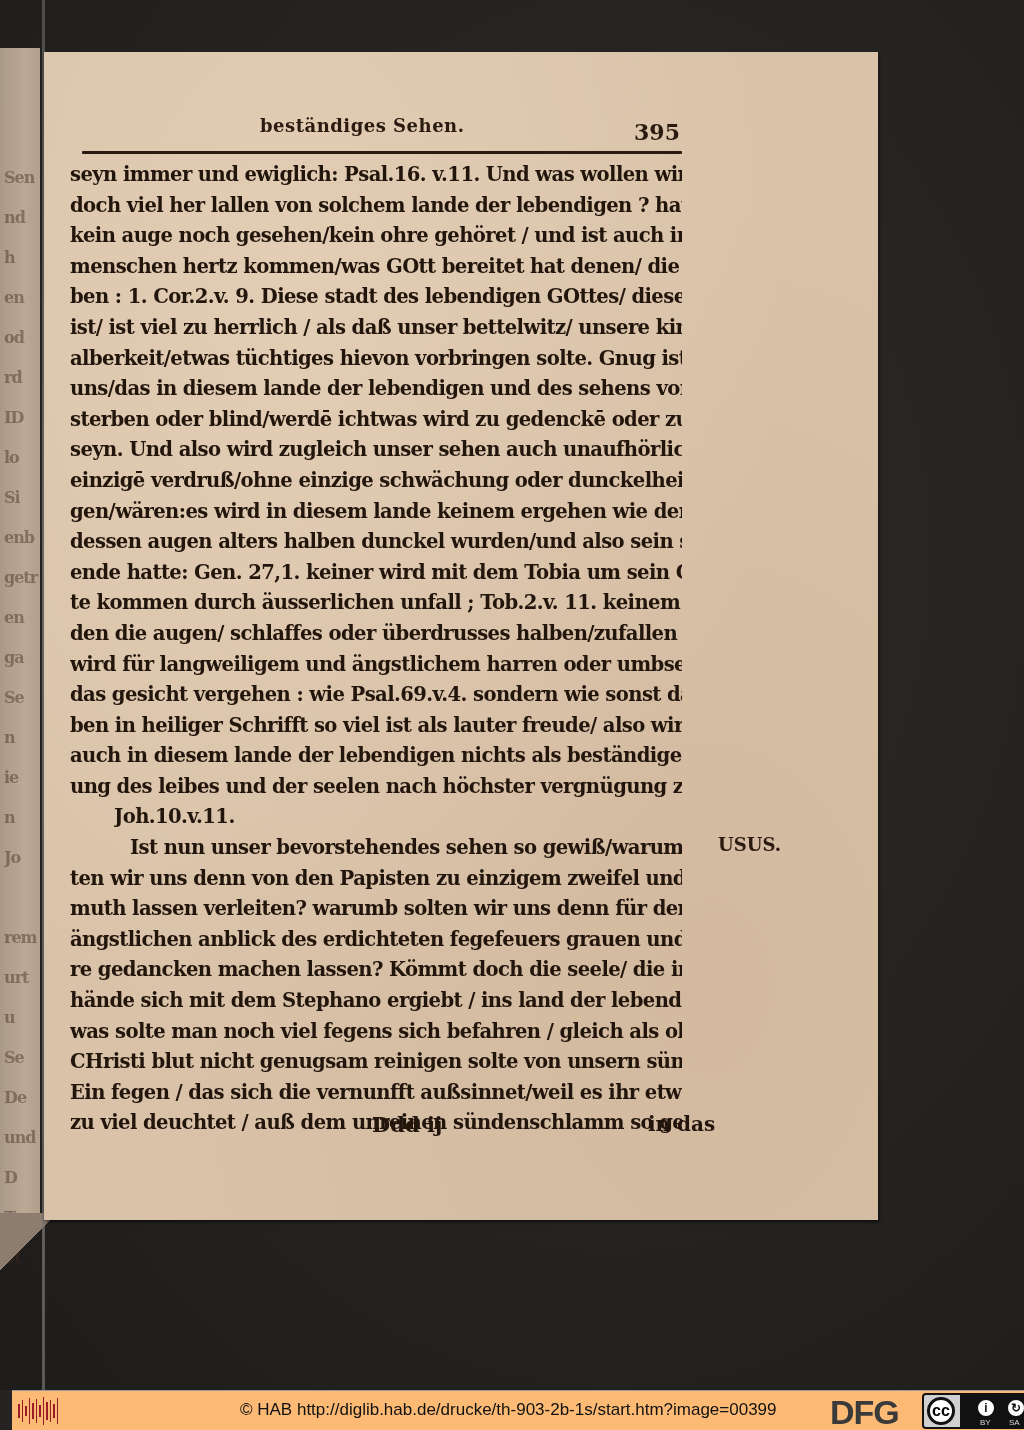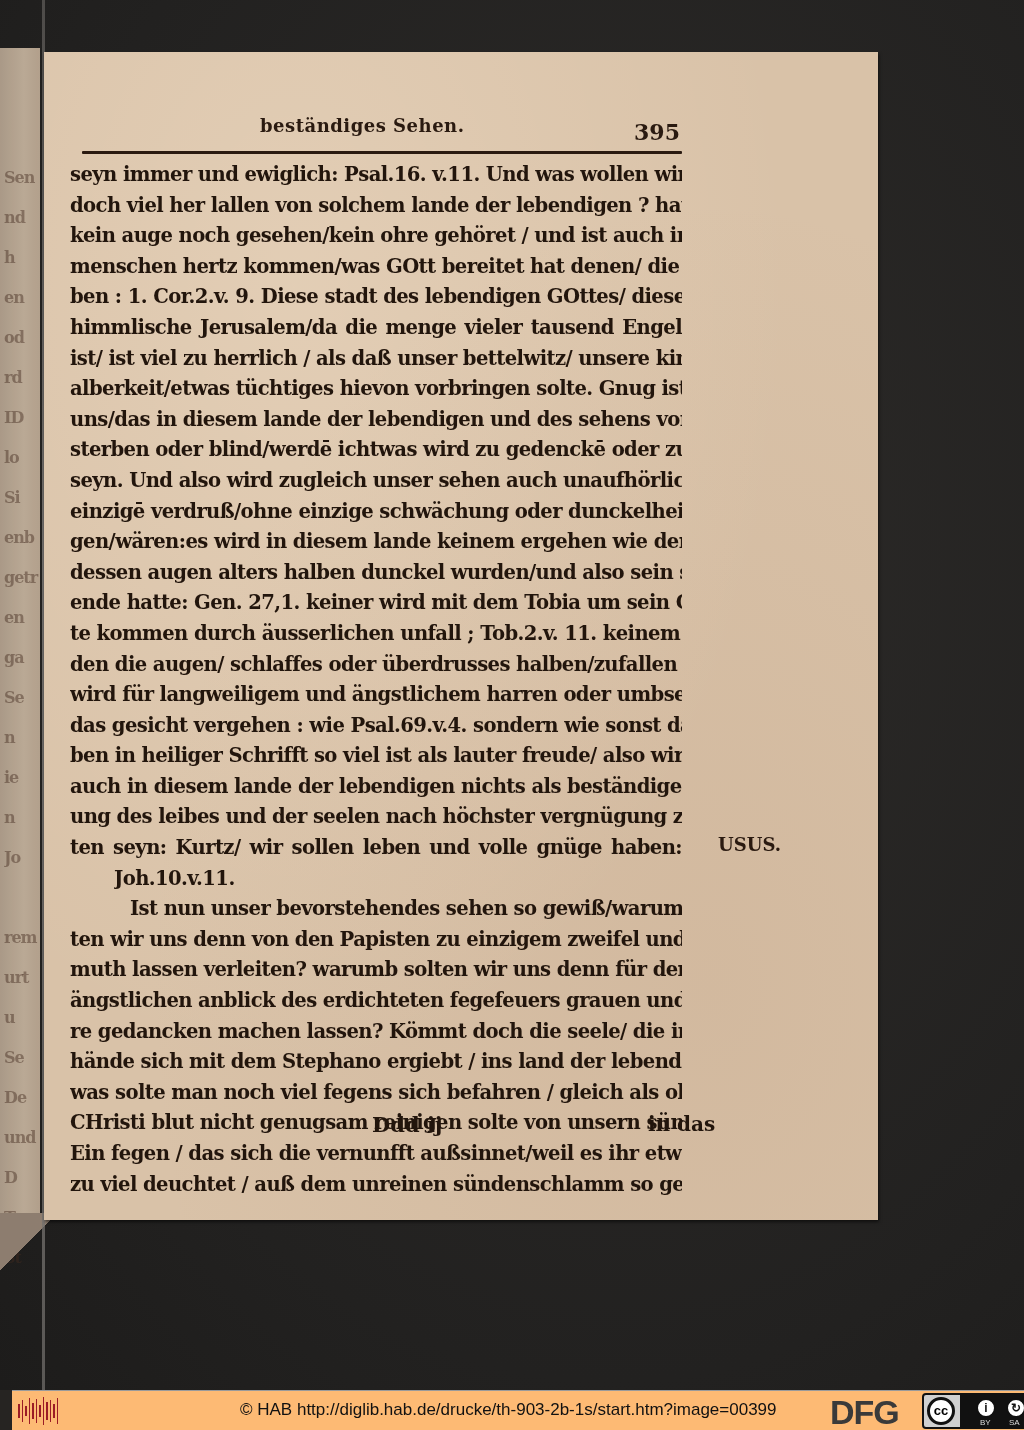--- a/index.html
+++ b/index.html
@@ -77,21 +77,21 @@
     .copyright {
       position: absolute; left: 228px; top: 9px; font-family: "Liberation Sans", sans-serif;
       font-size: 17px; color: #111;
     }
     .dfg-logo { position: absolute; left: 818px; top: 3px; font-family: "Liberation Sans", sans-serif;
       font-weight: bold; font-size: 34px; color: #3a3a3a; letter-spacing: -1px; line-height: 36px; }
     .cc-badge { position: absolute; left: 910px; top: 2px; width: 110px; height: 36px;
       background: #d0d0d0; border: 2px solid #111; border-radius: 4px; box-sizing: border-box; overflow: hidden; }
     .cc-badge .cc { position: absolute; left: 3px; top: 2px; width: 28px; height: 28px; border-radius: 50%;
       background: #fff; border: 3px solid #111; box-sizing: border-box; font-family: "Liberation Sans", sans-serif;
-      font-weight: bold; font-size: 13px; text-align: center; line-height: 22px; }
+      font-weight: bold; font-size: 16px; text-align: center; line-height: 22px; }
     .cc-badge .black { position: absolute; left: 36px; top: 0; width: 74px; height: 36px; background: #111; }
     .cc-badge .ic { position: absolute; top: 3px; width: 20px; height: 20px; border-radius: 50%;
       background: #fff; border: 2px solid #111; box-sizing: border-box; color: #111; font-size: 12px;
       text-align: center; line-height: 16px; font-family: "Liberation Sans", sans-serif; font-weight: bold; }
     .cc-badge .lbl { position: absolute; top: 23px; font-size: 8px; color: #ddd;
       font-family: "Liberation Sans", sans-serif; }
   </style>
 </head>
 <body>
 
@@ -136,38 +136,36 @@
     <span class="page-number">395</span>
   </div>
   <div class="rule"></div>
 
   <div class="body-text" id="body-text">
       <span class="line">seyn immer und ewiglich: Psal.16. v.11.  Und was wollen wir</span>
       <span class="line">doch viel her lallen von solchem lande der lebendigen ? hats doch</span>
       <span class="line">kein auge noch gesehen/kein ohre gehöret / und ist auch in keines</span>
       <span class="line">menschen hertz kommen/was GOtt bereitet hat denen/ die ihn lie-</span>
       <span class="line">ben : 1. Cor.2.v. 9. Diese stadt des lebendigen GOttes/ dieses</span>
-      <span class="line">himmlische Jerusalem/da die menge vieler tausend Engel</span>
       <span class="line">ist/ ist viel zu herrlich / als daß unser bettelwitz/ unsere kindische</span>
       <span class="line">alberkeit/etwas tüchtiges hievon vorbringen solte. Gnug ist es</span>
       <span class="line">uns/das in diesem lande der lebendigen und des sehens von keinem</span>
       <span class="line">sterben oder blind/werdē ichtwas wird zu gedenckē oder zu besorgē</span>
       <span class="line">seyn. Und also wird zugleich unser sehen auch unaufhörlich/ohne</span>
       <span class="line">einzigē verdruß/ohne einzige schwächung oder dunckelheit der au-</span>
       <span class="line">gen/wären:es wird in diesem lande keinem ergehen wie dem Isaac/</span>
       <span class="line">dessen augen alters halben dunckel wurden/und also sein sehen ein</span>
       <span class="line">ende hatte: Gen. 27,1. keiner wird mit dem Tobia um sein Gesich-</span>
       <span class="line">te kommen durch äusserlichen unfall ; Tob.2.v. 11. keinem wer-</span>
       <span class="line">den die augen/ schlaffes oder überdrusses halben/zufallen ; keinem</span>
       <span class="line">wird für langweiligem und ängstlichem harren oder umbsehen</span>
       <span class="line">das gesicht vergehen : wie Psal.69.v.4. sondern wie sonst das le-</span>
       <span class="line">ben in heiliger Schrifft so viel ist als lauter freude/ also wird</span>
       <span class="line">auch in diesem lande der lebendigen nichts als beständige erqvick-</span>
       <span class="line">ung des leibes und der seelen nach höchster vergnügung zu gewar-</span>
-      <span class="line">ten seyn: Kurtz/ wir sollen leben und volle gnüge haben:</span>
       <span class="line last">Joh.10.v.11.</span>
       <span class="line indent">Ist nun unser bevorstehendes sehen so gewiß/warumb wol-</span>
       <span class="line">ten wir uns denn von den Papisten zu einzigem zweifel und klein-</span>
       <span class="line">muth lassen verleiten? warumb solten wir uns denn für dem</span>
       <span class="line">ängstlichen anblick des erdichteten fegefeuers grauen und schwe-</span>
       <span class="line">re gedancken machen lassen? Kömmt doch die seele/ die in Christi</span>
       <span class="line">hände sich mit dem Stephano ergiebt / ins land der lebendigen ;</span>
       <span class="line">was solte man noch viel fegens sich befahren / gleich als ob uns</span>
       <span class="line">CHristi blut nicht genugsam reinigen solte von unsern sünden?</span>
       <span class="line">Ein fegen / das sich die vernunfft außsinnet/weil es ihr etwa gar</span>

